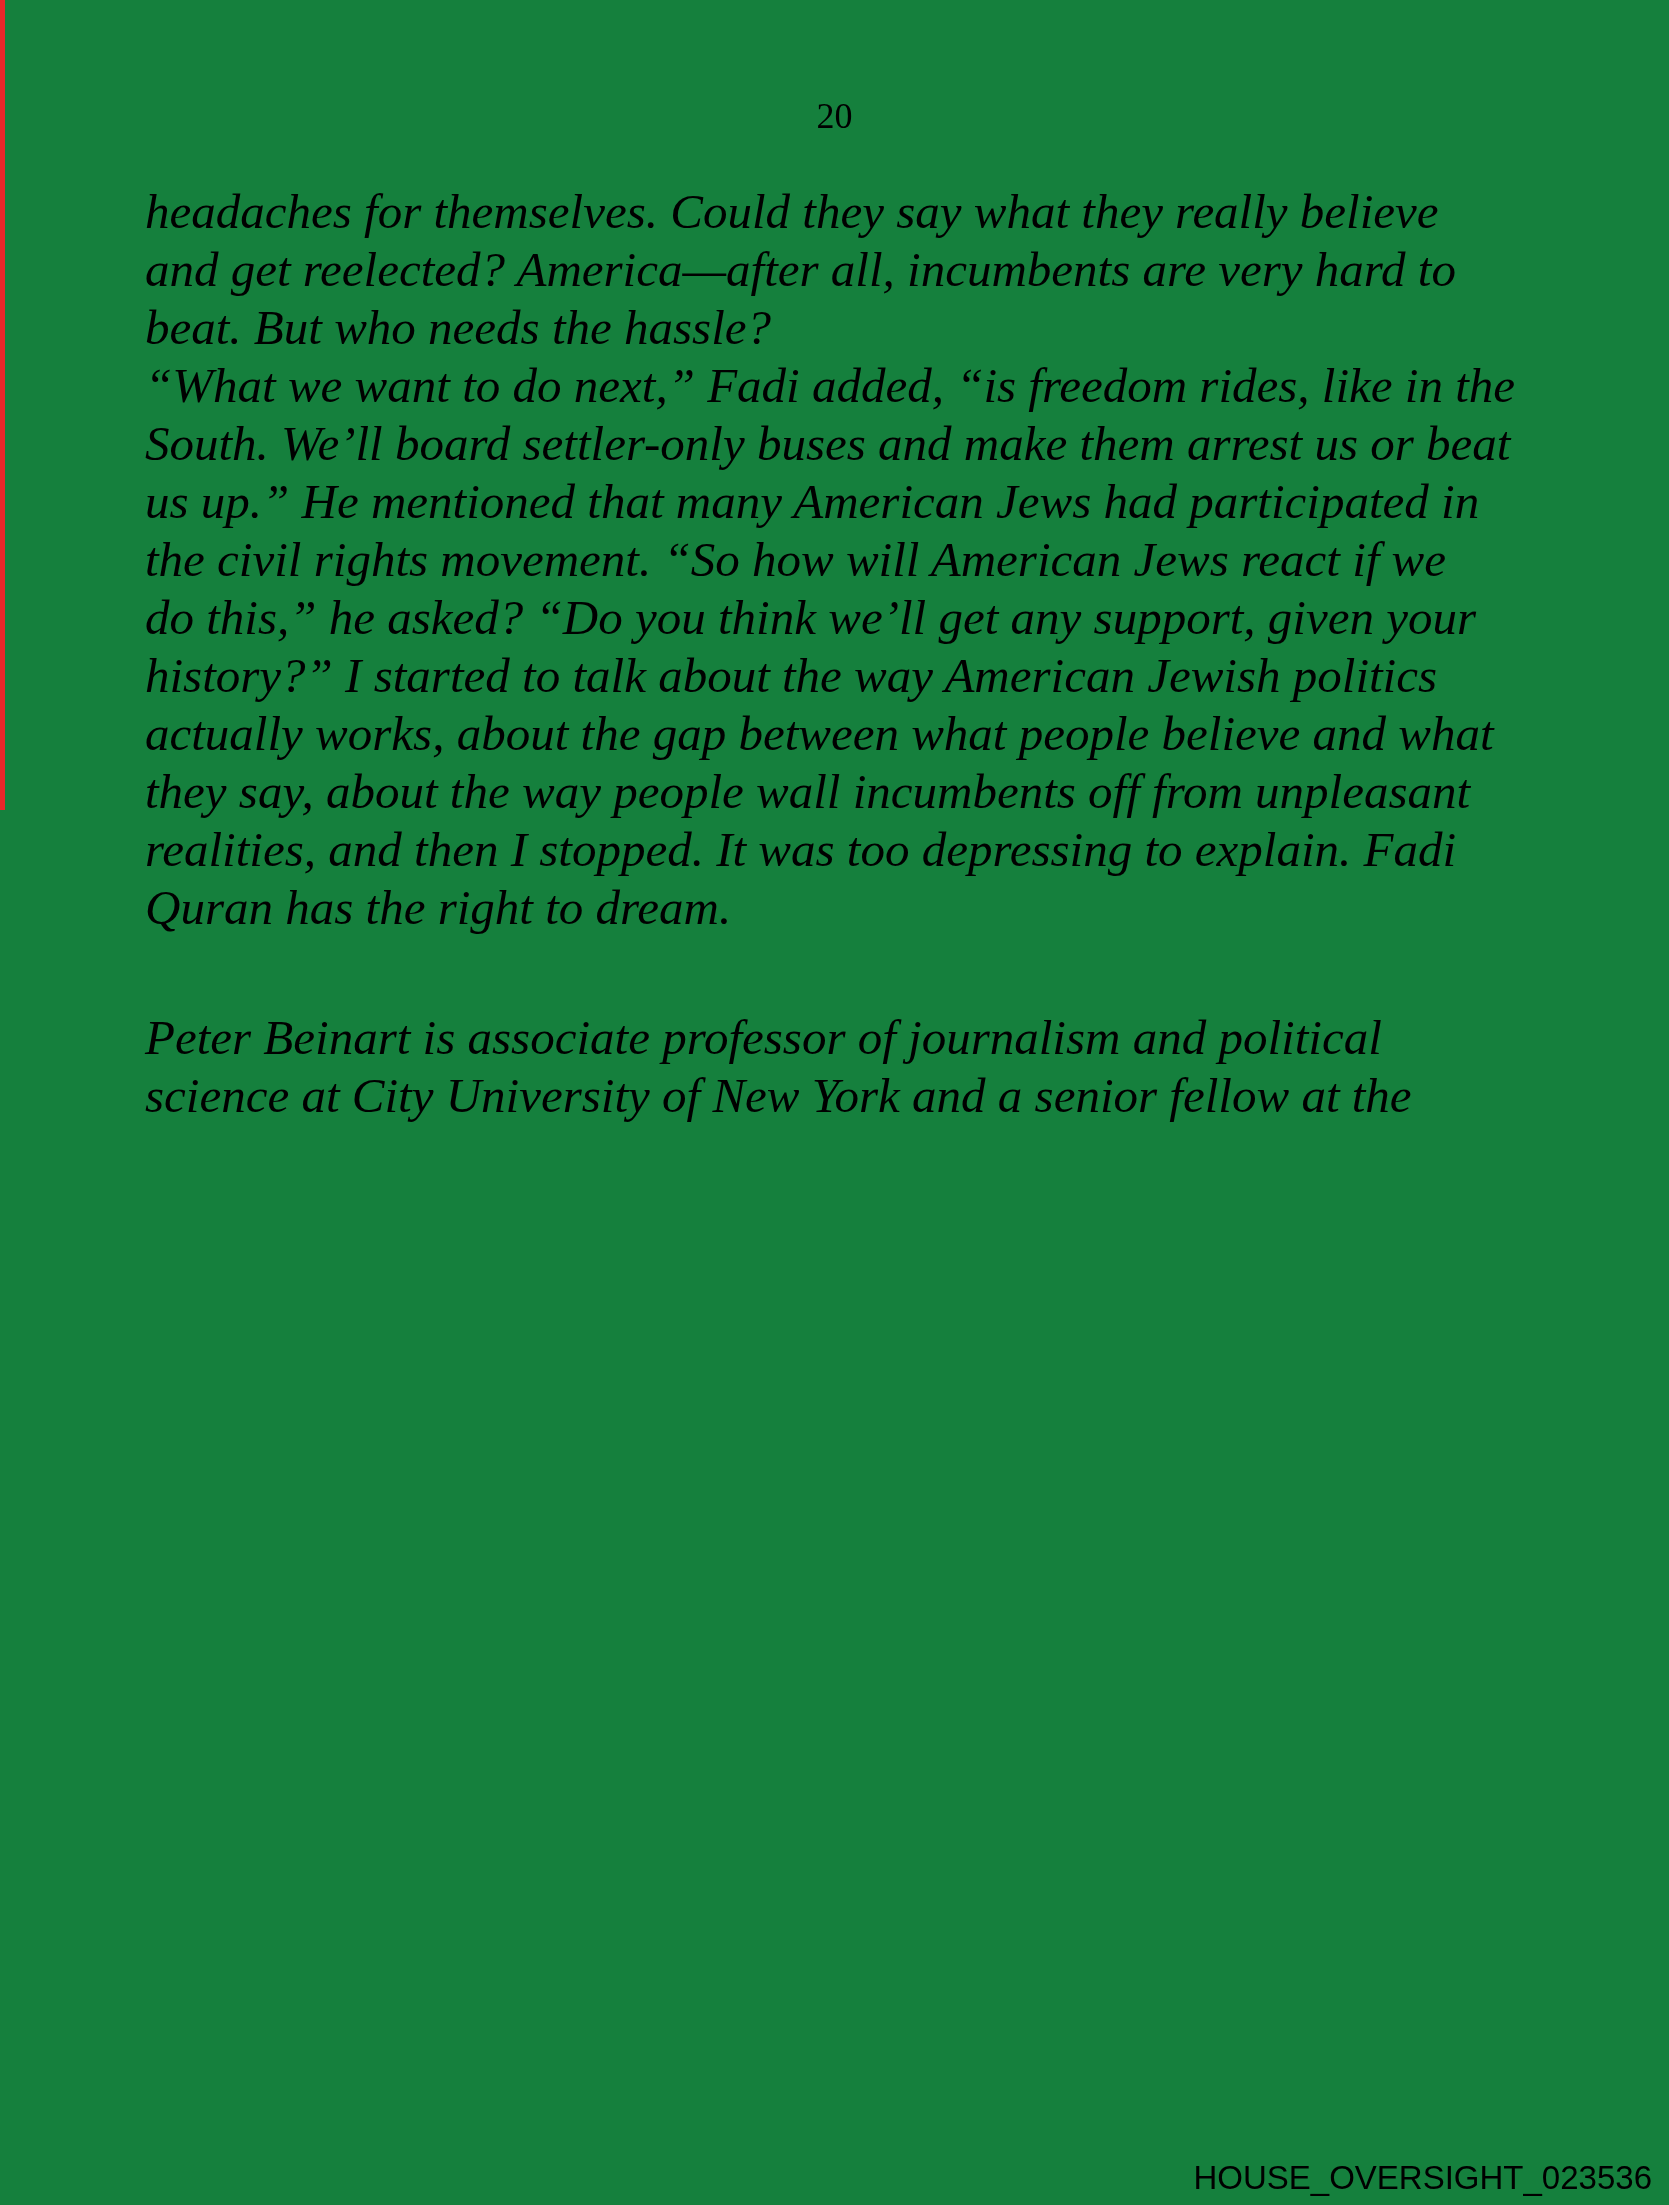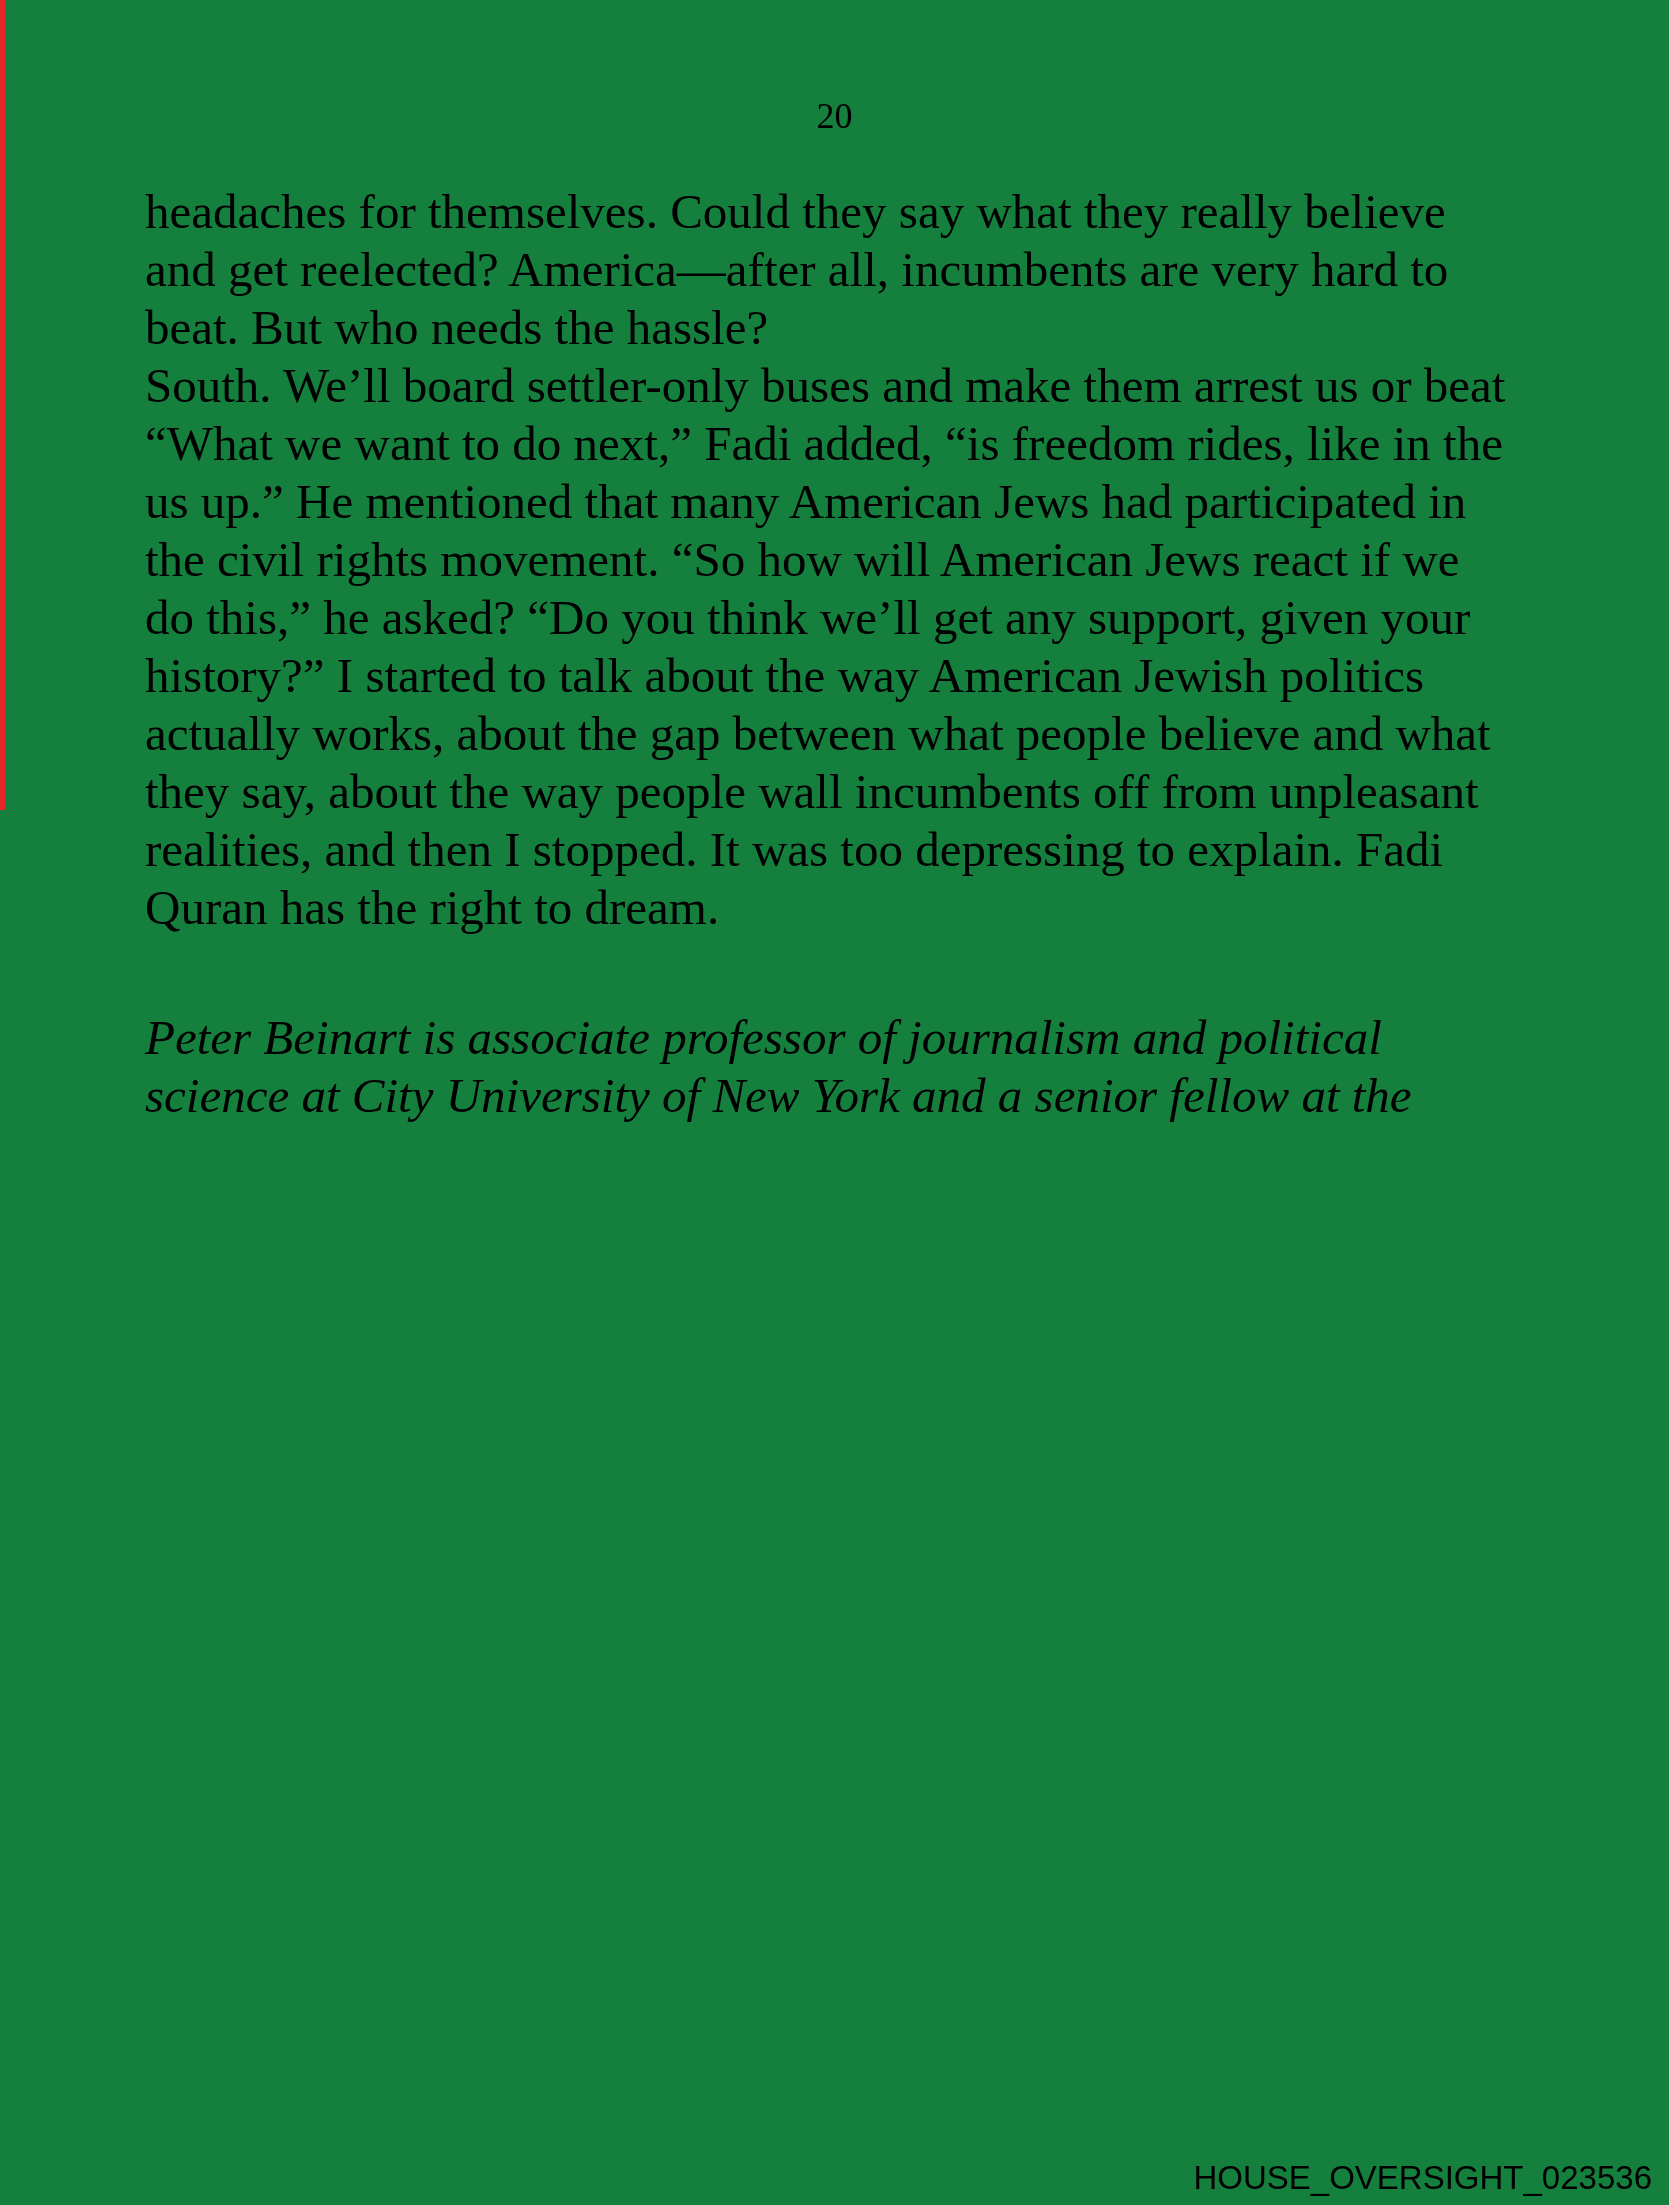--- a/index.html
+++ b/index.html
@@ -31,20 +31,21 @@
   }
   .text-block {
     position: absolute;
     left: 145px;
     top: 183px;
   }
   .line {
     font-size: 49px;
     line-height: 58px;
     white-space: nowrap;
+    font-style: italic;
   }
   .bio {
     margin-top: 72px;
     font-style: italic;
   }
   .bates-stamp {
     position: absolute;
     top: 2161px;
     right: 17px;
     font-family: "Liberation Sans", sans-serif;
@@ -64,22 +65,22 @@
 
   <div class="text-block">
 
     <div>
       <div class="line">headaches for themselves. Could they say what they really believe</div>
       <div class="line">and get reelected? America—after all, incumbents are very hard to</div>
       <div class="line">beat. But who needs the hassle?</div>
     </div>
 
     <div>
+      <div class="line">“What we want to do next,” Fadi added, “is freedom rides, like in the</div>
       <div class="line">South. We’ll board settler-only buses and make them arrest us or beat</div>
-      <div class="line">“What we want to do next,” Fadi added, “is freedom rides, like in the</div>
       <div class="line">us up.” He mentioned that many American Jews had participated in</div>
       <div class="line">the civil rights movement. “So how will American Jews react if we</div>
       <div class="line">do this,” he asked? “Do you think we’ll get any support, given your</div>
       <div class="line">history?” I started to talk about the way American Jewish politics</div>
       <div class="line">actually works, about the gap between what people believe and what</div>
       <div class="line">they say, about the way people wall incumbents off from unpleasant</div>
       <div class="line">realities, and then I stopped. It was too depressing to explain. Fadi</div>
       <div class="line">Quran has the right to dream.</div>
     </div>
 

